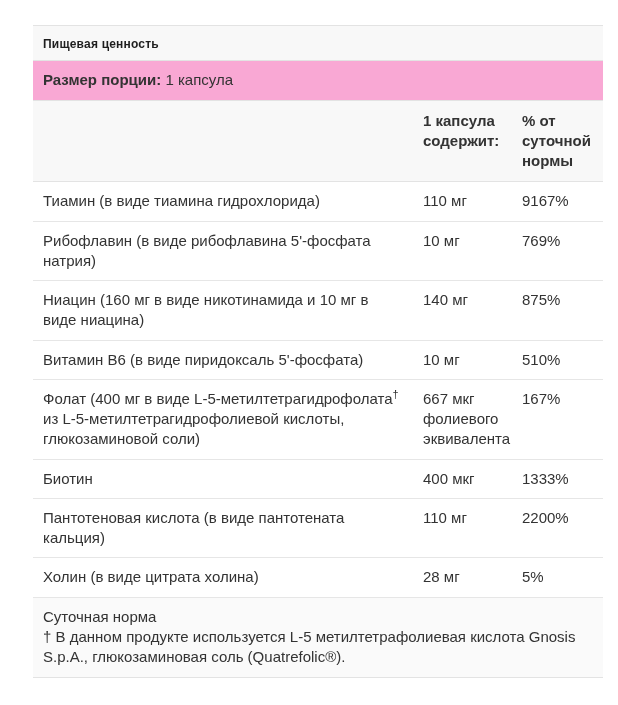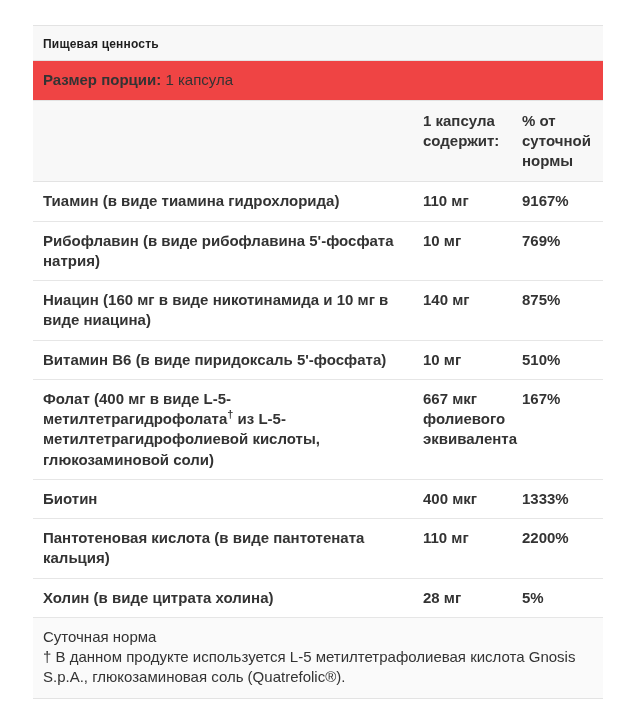--- a/index.html
+++ b/index.html
@@ -44,39 +44,38 @@
     padding-top: 7px;
     padding-bottom: 7px;
   }
   .panel-title {
     font-size: 12px;
     font-weight: bold;
     color: #1e1e1e;
     letter-spacing: 0.2px;
   }
   tr.serving-row td {
-    background: #ef4444;
+    background: #f9a8d4;
     border-bottom: 1px solid var(--divider, #e3e3e3);
     padding-top: 9px;
     padding-bottom: 9px;
   }
   .serving-label { font-weight: bold; }
   tr.cols-row th {
     background: var(--band-bg, #f8f8f8);
     border-bottom: 1px solid var(--divider, #e3e3e3);
     font-weight: bold;
     padding-top: 10px;
     padding-bottom: 10px;
   }
   tbody.rows tr td {
     background: #ffffff;
     border-bottom: 1px solid #e6e6e6;
     padding-top: 9px;
     padding-bottom: 9px;
-    font-weight: bold;
   }
   tr.footer-row td {
     background: var(--footer-bg, #fafafa);
     border-bottom: 1px solid var(--divider, #e3e3e3);
     padding-top: 9px;
     padding-bottom: 10px;
   }
   .footnote-line { display: block; }
   sup {
     font-size: 11px;

